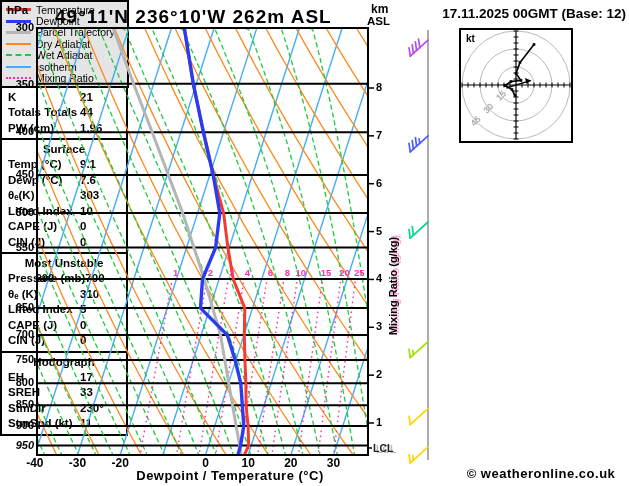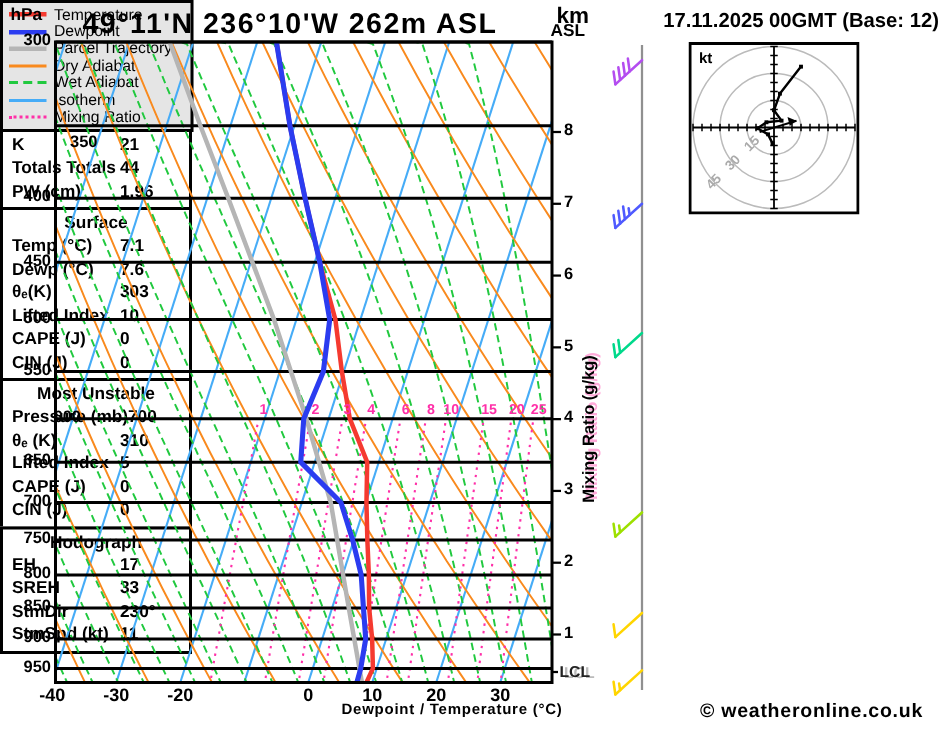--- a/index.html
+++ b/index.html
@@ -2,26 +2,26 @@
 <html><head>
 <meta charset="utf-8">
 <style>
   html,body{margin:0;padding:0;background:#fff;}
   .stage{position:relative;width:629px;height:486px;background:#fff;overflow:hidden;
          font-family:"Liberation Sans","DejaVu Sans",sans-serif;color:#000;}
   .abs{position:absolute;}
   .title{left:55px;top:6px;font-size:19px;font-weight:bold;letter-spacing:1px;}
   .datetitle{left:404px;top:6px;width:222px;text-align:right;font-size:13.5px;font-weight:bold;}
   .hpa{left:7px;top:4px;font-size:11.5px;font-weight:bold;}
-  .km{left:371px;top:2px;font-size:15px;font-weight:bold;}
+  .km{left:371px;top:2px;font-size:12px;font-weight:bold;}
   .asl{left:367px;top:15px;font-size:11.5px;font-weight:bold;}
   .plabel{position:absolute;left:2px;width:32px;text-align:right;font-size:11px;font-weight:bold;}
   .xlabel{position:absolute;top:456px;width:36px;text-align:center;font-size:12px;font-weight:bold;}
   .kmlabel{position:absolute;left:376px;width:18px;font-size:11px;font-weight:bold;}
-  .xtitle{left:85px;top:468px;width:290px;text-align:right;font-size:10px;font-weight:bold;letter-spacing:0.5px;}
+  .xtitle{left:85px;top:468px;width:290px;text-align:center;font-size:13px;font-weight:bold;letter-spacing:0.5px;}
   .mrlabel{left:324px;top:279px;width:140px;height:14px;text-align:center;font-size:11px;font-weight:bold;
            transform:rotate(-90deg);color:#000;text-shadow:2px 2px 0 #ffa9d9;}
   .lcl{left:373px;top:442px;font-size:10.5px;font-weight:bold;color:#222;text-shadow:3px 1px 0 #bbb;}
   #legend{left:237px;top:28px;width:129px;background:#e5e5e5;border:2px solid #000;padding:2px 0 2px 4px;box-sizing:border-box;}
   .legrow{display:flex;align-items:center;height:11.4px;}
   .legswatch{width:25px;flex:0 0 25px;margin-right:5px;}
   .leglabel{font-size:10.5px;white-space:nowrap;}
   #panel{left:452px;top:152px;width:128px;}
   .psec{border:2px solid #000;background:#fff;margin-top:-2px;padding:2px 0;}
   .psec-title{text-align:center;font-size:11.5px;font-weight:bold;line-height:15px;}
@@ -195,33 +195,33 @@
     </svg>
 
   <div class="abs hpa">hPa</div>
   <div class="abs title">49°11'N 236°10'W 262m ASL</div>
   <div class="abs km">km</div>
   <div class="abs asl">ASL</div>
   <div class="abs datetitle">17.11.2025 00GMT (Base: 12)</div>
 
   <div id="plabels">
       <div class="plabel" style="top: 21px;">300</div>
-      <div class="plabel" style="top: 89px; padding-left: 31px;">350</div>
+      <div class="plabel" style="top: 78px;">350</div>
       <div class="plabel" style="top: 125.221px;">400</div>
       <div class="plabel" style="top: 167.891px;">450</div>
       <div class="plabel" style="top: 206.061px;">500</div>
       <div class="plabel" style="top: 240.589px;">550</div>
       <div class="plabel" style="top: 272.112px; padding-left: 20px;">600</div>
       <div class="plabel" style="top: 301.109px;">650</div>
       <div class="plabel" style="top: 327.957px;">700</div>
       <div class="plabel" style="top: 352.951px;">750</div>
       <div class="plabel" style="top: 376.332px;">800</div>
       <div class="plabel" style="top: 398.295px;">850</div>
       <div class="plabel" style="top: 419.002px;">900</div>
-      <div class="plabel" style="top: 438.59px;">950</div>
+      <div class="plabel" style="top: 438.59px; font-style: italic;">950</div>
     </div>
   <div id="xlabels">
       <div class="xlabel" style="left: 16.86px;">-40</div>
       <div class="xlabel" style="left: 59.52px;">-30</div>
       <div class="xlabel" style="left: 102.18px;">-20</div>
       <div class="xlabel" style="left: 142px; margin-top: 35px;">-10</div>
       <div class="xlabel" style="left: 187.5px;">0</div>
       <div class="xlabel" style="left: 230.16px;">10</div>
       <div class="xlabel" style="left: 272.82px;">20</div>
       <div class="xlabel" style="left: 315.48px;">30</div>
@@ -351,21 +351,21 @@
         </div>
         <div class="prow">
           <span class="lab">PW (cm)</span>
           <span class="val">1.96</span>
         </div>
       </div>
       <div class="psec">
         <div class="psec-title">Surface</div>
         <div class="prow">
           <span class="lab">Temp (°C)</span>
-          <span class="val">7.1</span>
+          <span class="val">9.1</span>
         </div>
         <div class="prow">
           <span class="lab">Dewp (°C)</span>
           <span class="val">7.6</span>
         </div>
         <div class="prow">
           <span class="lab">θₑ(K)</span>
           <span class="val">303</span>
         </div>
         <div class="prow">

